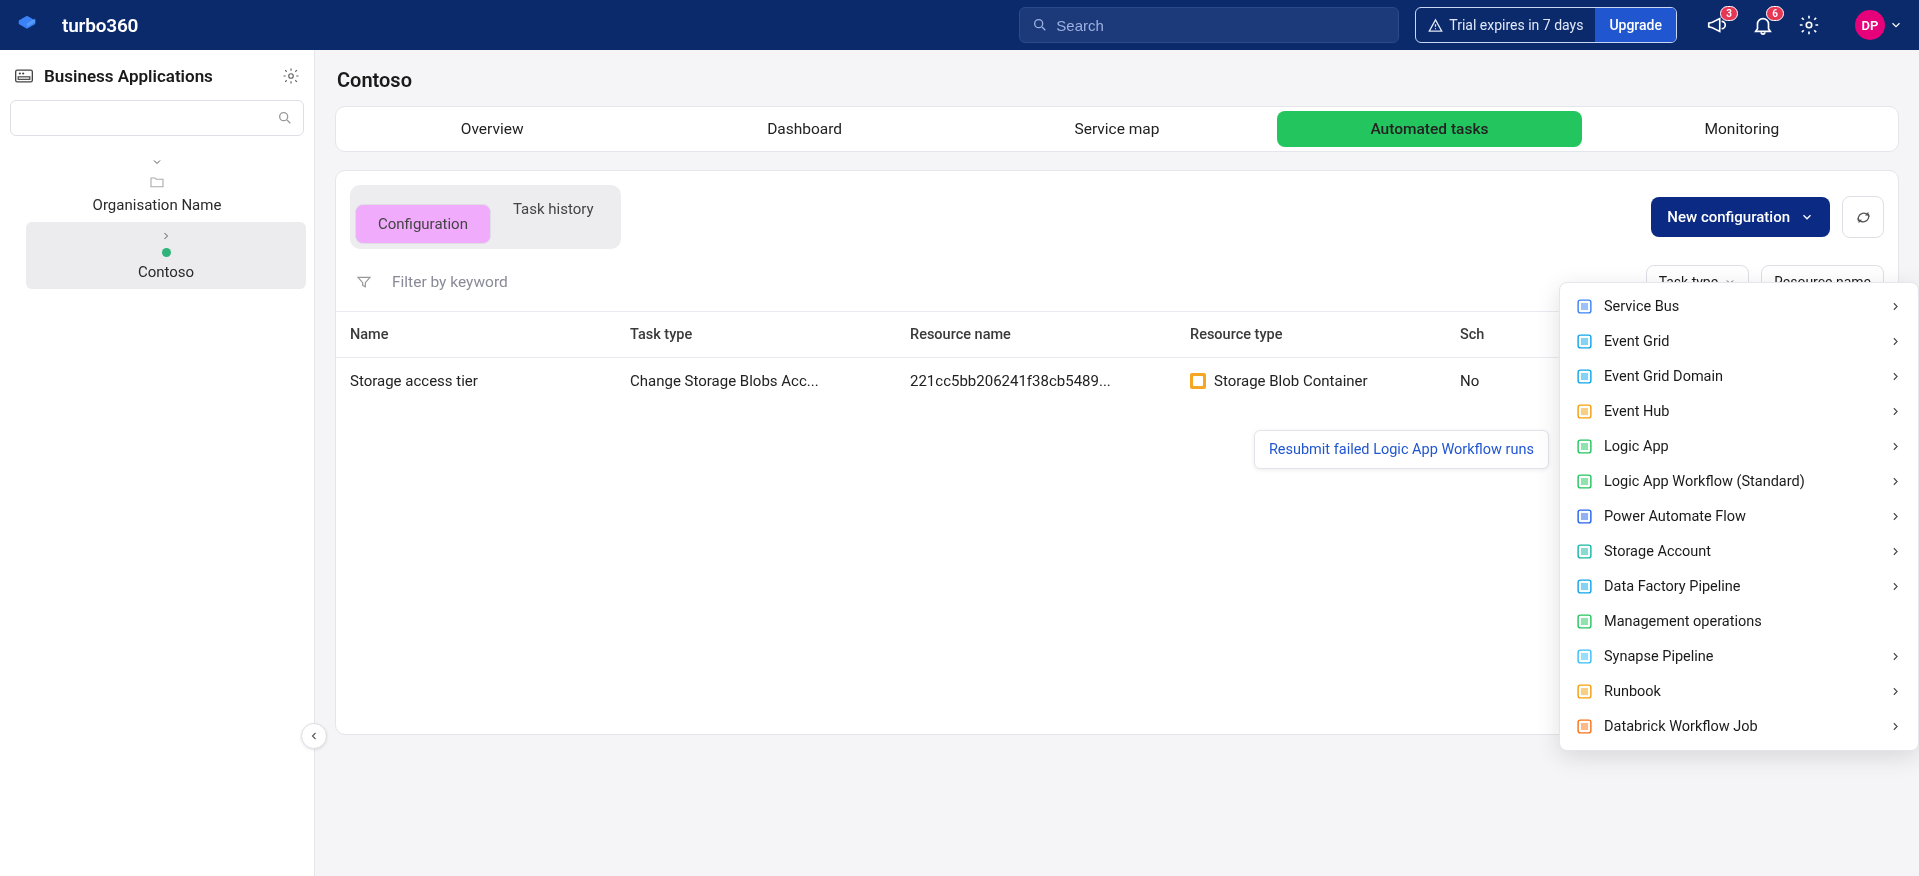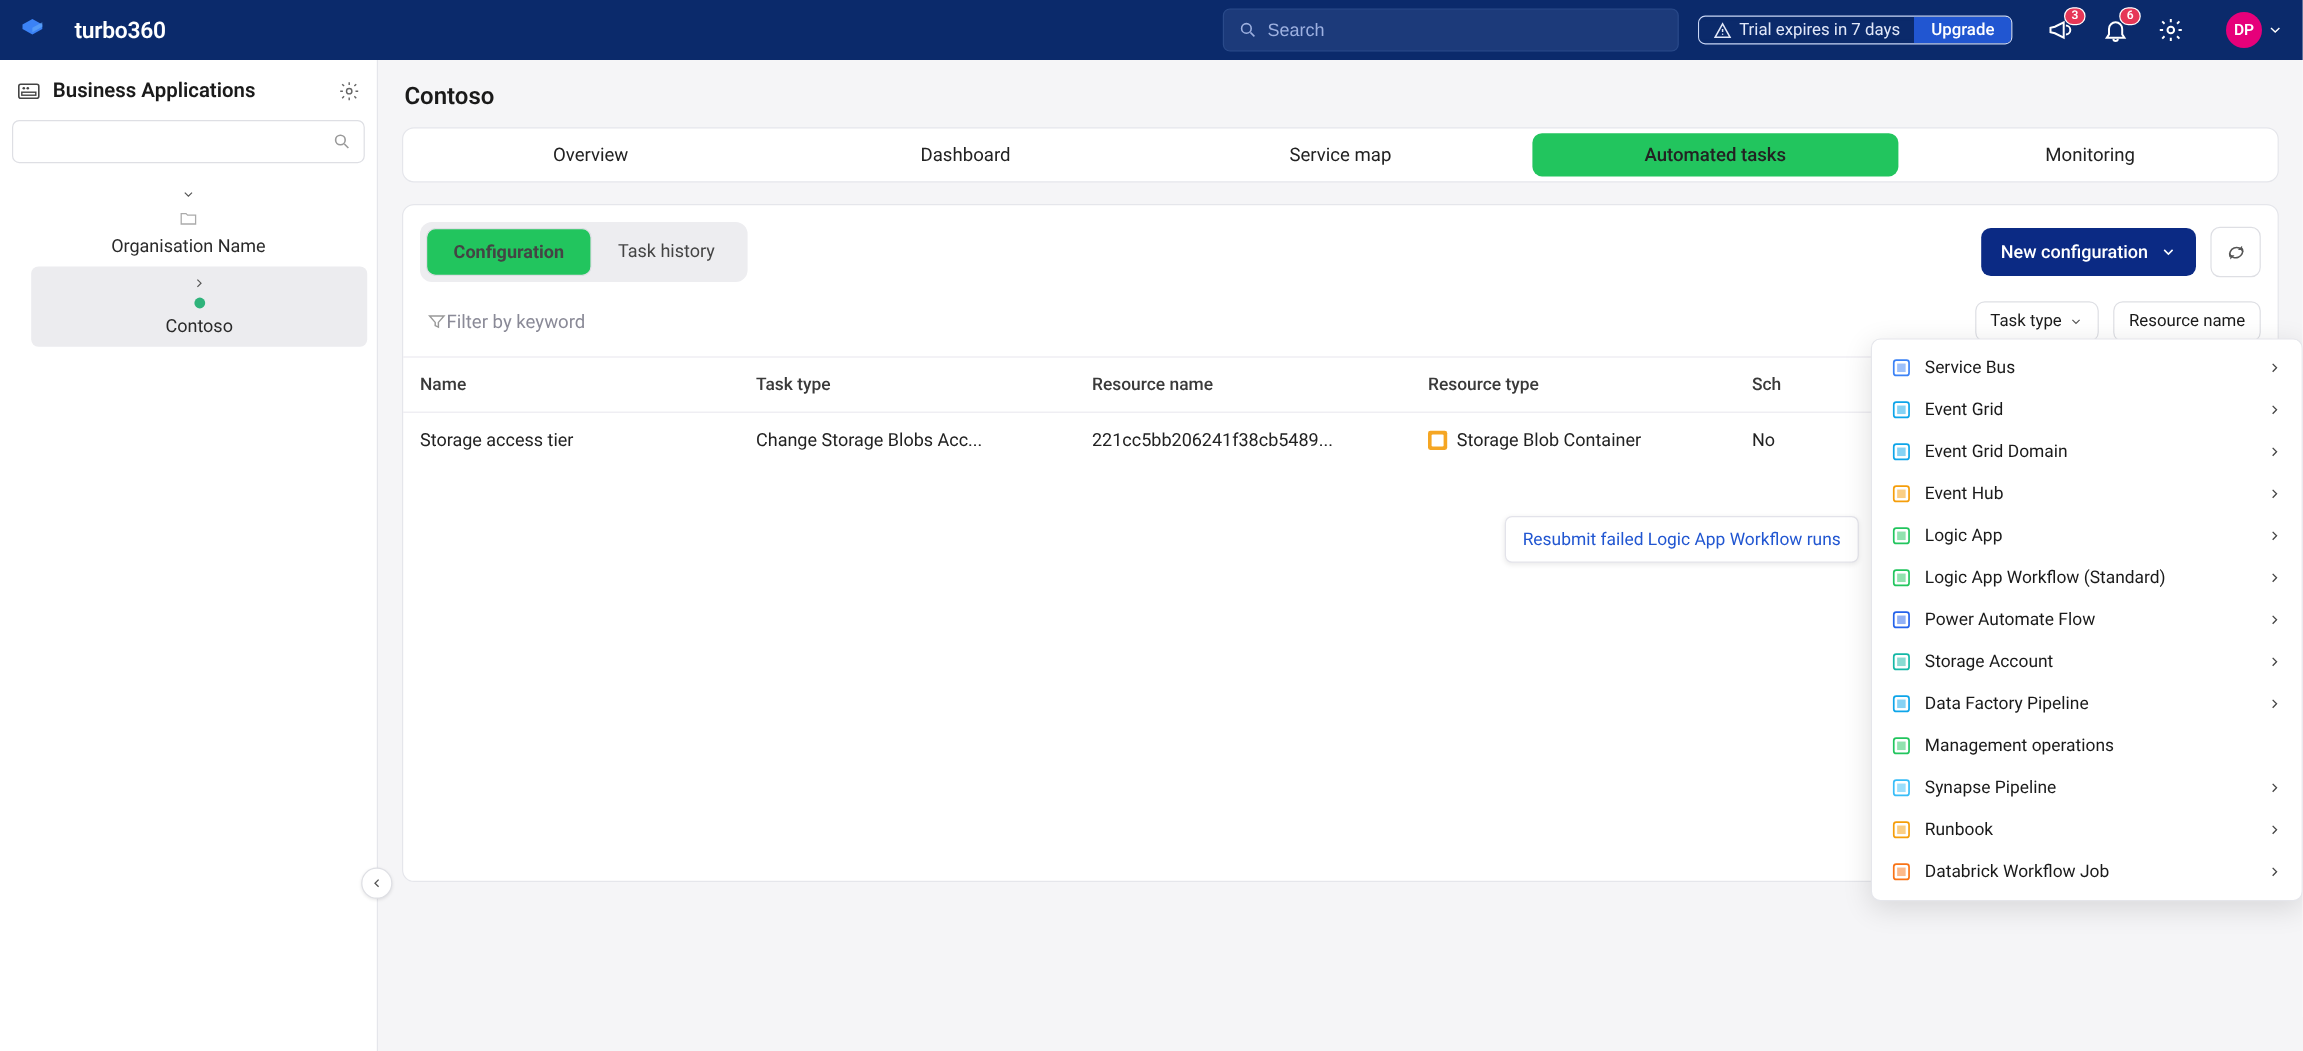--- a/index.html
+++ b/index.html
@@ -7,21 +7,21 @@
 
 
 .topbar { height: 50px; background: #0b2a6b; display: flex; align-items: center; padding: 0 16px; color: #fff; }
 .logo { display: flex; align-items: center; gap: 24px; }
 .logo-mark { width: 22px; height: 22px; }
 .logo-text { font-size: 19px; font-weight: 600; letter-spacing: -0.2px; }
 .topbar .sp { flex: 1; }
 .search-wrap { width: 380px; height: 36px; background: #1c3a7a; border-radius: 6px; display: flex; align-items: center; padding: 0 12px; gap: 8px; margin-right: 16px; border:1px solid #2a4a8a;}
 .search-wrap input { background: transparent; border: none; outline: none; color: #cfd7f0; font-size: 15px; flex: 1; }
 .search-wrap input::placeholder { color: #9db0e0; }
-.trial-box { display: flex; align-items: center; height: 24px; border: 1px solid #c9d6f5; border-radius: 6px; overflow: hidden; margin-right: 28px; }
+.trial-box { display: flex; align-items: center; height: 36px; border: 1px solid #c9d6f5; border-radius: 6px; overflow: hidden; margin-right: 28px; }
 .trial-left { display: flex; align-items: center; gap: 6px; padding: 0 12px; color: #e2e8f9; font-size: 14px; background: #0b2a6b; }
 .trial-btn { background: #2156d1; color: #fff; padding: 0 14px; height: 100%; display: flex; align-items: center; font-size: 14px; font-weight: 500; }
 .top-icons { display: flex; align-items: center; gap: 22px; }
 .icon-btn { position: relative; width: 24px; height: 24px; display: flex; align-items: center; justify-content: center; cursor: pointer; }
 .badge { position: absolute; top: -7px; right: -9px; background: #e63757; color: #fff; border-radius: 10px; font-size: 10px; padding: 1px 5px; font-weight: 600; border:1px solid #fff;}
 .avatar { width: 30px; height: 30px; border-radius: 50%; background: #e6007a; color: #fff; font-size: 13px; font-weight: 600; display: flex; align-items: center; justify-content: center; margin-left: 12px; }
 .avatar-chev { margin-left: 4px; }
 
 
 .body-row { display: flex; height: calc(876px - 50px); }
@@ -42,27 +42,27 @@
 .main { flex: 1; position: relative; overflow: hidden; }
 .page-title { font-size: 20px; font-weight: 600; padding: 18px 22px 14px 22px; }
 .tabs { display: flex; background: #fff; border: 1px solid #e5e6eb; border-radius: 10px; margin: 0 20px; height: 46px; align-items: stretch; }
 .tab { flex: 1; display: flex; align-items: center; justify-content: center; font-size: 15.5px; color: #222; border-radius: 8px; margin: 4px; }
 .tab.active { background: #22c55e; font-weight: 500; }
 
 .panel { background: #fff; margin: 18px 20px; border: 1px solid #e5e6eb; border-radius: 10px; position: relative; min-height: 565px;}
 .sub-tabs-row { display: flex; align-items: center; justify-content: space-between; padding: 14px 14px 0 14px; }
 .sub-tabs { display: inline-flex; background: #ededf0; border-radius: 10px; padding: 5px; }
 .stab { padding: 10px 22px; font-size: 15px; border-radius: 8px; color: #444; cursor: pointer; }
-.stab.active { background: #22c55e; border: 1px solid #dedfe4; font-weight: 700; }
+.stab.active { background: #f0abfc; border: 1px solid #dedfe4; font-weight: 400; margin-top: 14px; }
 .right-actions { display: flex; gap: 12px; align-items: center; }
 .new-btn { background: #0b2a84; color: #fff; border-radius: 8px; padding: 11px 16px; font-size: 15px; font-weight: 500; display: flex; align-items: center; gap: 10px; }
 .refresh-btn { width: 42px; height: 42px; border: 1px solid #dedfe4; border-radius: 8px; display: flex; align-items: center; justify-content: center; background:#fff;}
 
 .filter-row { display: flex; align-items: center; gap: 12px; padding: 16px 14px 12px 14px; border-bottom: 1px solid #eceaf0; }
-.filter-input { display: flex; align-items: center; gap: 0; flex: 1; color: #8a8a97; font-size: 15.5px; padding-left: 6px; }
+.filter-input { display: flex; align-items: center; gap: 20px; flex: 1; color: #8a8a97; font-size: 15.5px; padding-left: 6px; }
 .chip { border: 1px solid #dedfe4; border-radius: 8px; padding: 8px 12px; font-size: 14px; display: flex; align-items: center; gap: 6px; background: #fff; }
 
 .table-head { display: flex; border-bottom: 1px solid #eceaf0; padding: 14px 14px; font-size: 14.5px; color: #3a3a3a; font-weight: 500; }
 .col { padding-right: 12px; }
 .c-name { width: 280px; }
 .c-task { width: 280px; }
 .c-res { width: 280px; }
 .c-type { width: 270px; }
 .c-sched { width: 100px; }
 .table-row { display: flex; padding: 14px 14px; font-size: 15px; color: #222; }

